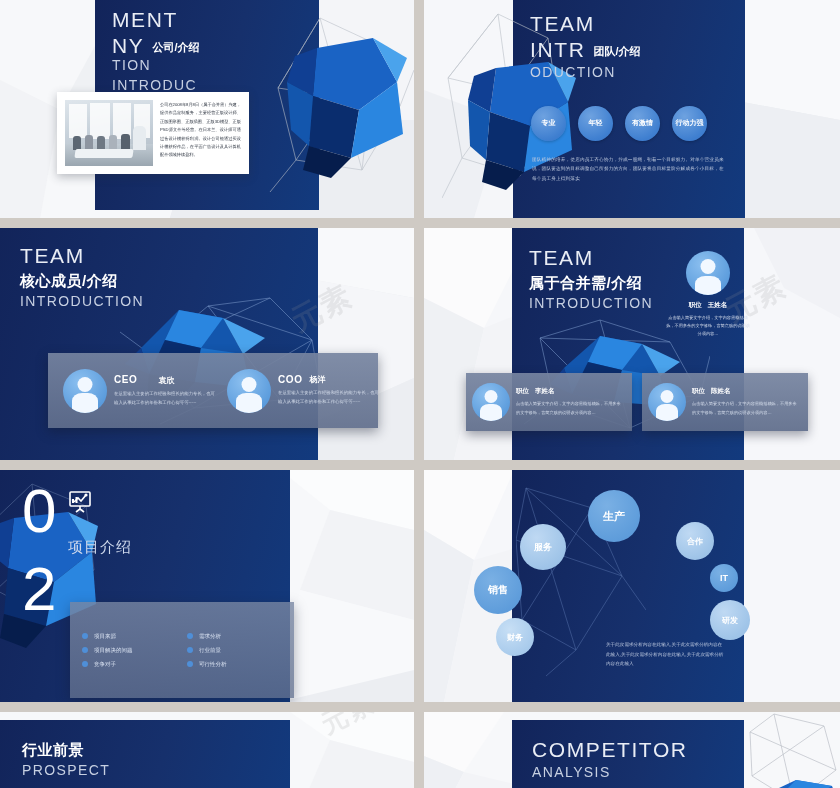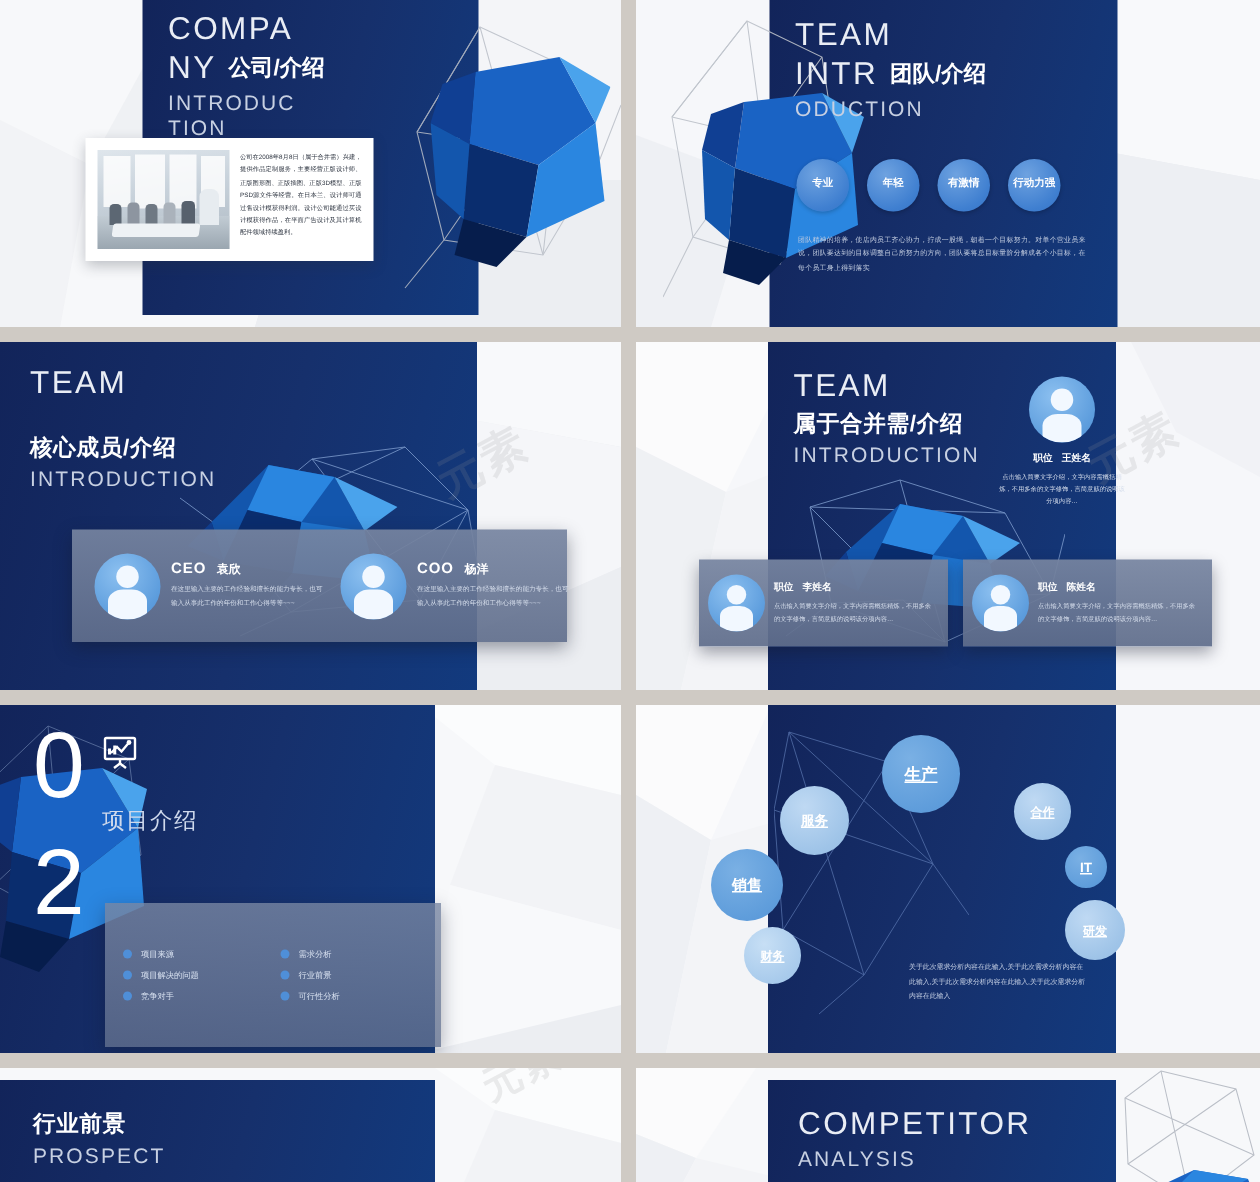--- a/index.html
+++ b/index.html
@@ -28,21 +28,21 @@
     position:absolute;background:#152a5e;
   }
   .navy.grad{
     background:linear-gradient(105deg,#12245a 0%,#16306c 55%,#123a7e 100%);
   }
   
   .hd{position:absolute;color:#fff;z-index:6;}
   .hd .l1{font-size:21px;letter-spacing:1.6px;font-weight:300;color:#e9edf5;line-height:1.12;}
   .hd .l2{font-size:15px;font-weight:700;color:#ffffff;line-height:1.3;letter-spacing:.5px;}
   .hd .l3{font-size:14px;letter-spacing:1.4px;font-weight:300;color:#c7d0e2;line-height:1.18;}
-  .hd .inlinecn{font-size:15px;font-weight:700;color:#fff;margin-left:8px;vertical-align:2px;}
+  .hd .inlinecn{font-size:11px;font-weight:700;color:#fff;margin-left:8px;vertical-align:2px;}
   .hd .inline-l1{font-size:21px;letter-spacing:1.6px;font-weight:300;color:#e9edf5;}
 
   .blurb{
     position:absolute;color:#c3cde0;font-size:4.6px;line-height:2.05;
     letter-spacing:.2px;z-index:6;
   }
   
   .shard{position:absolute;pointer-events:none;}
   .shard svg{display:block;}
   .wires{position:absolute;pointer-events:none;}
@@ -101,21 +101,21 @@
     display:grid;grid-template-columns:1fr 1fr;align-content:center;
     padding:10px 12px;gap:7px 10px;
     box-shadow:0 4px 12px rgba(20,26,45,.35);
   }
   .bullet{display:flex;align-items:center;gap:6px;color:#d9e2f1;font-size:5.5px;}
   .dot{width:6px;height:6px;border-radius:50%;background:#4f8fd8;flex:none;}
 
   
   .bub{
     position:absolute;border-radius:50%;display:flex;align-items:center;justify-content:center;
-    color:#fff;font-weight:700;text-align:left;z-index:7;text-decoration:underline;
+    color:#fff;font-weight:700;text-align:left;z-index:7;
   }
   .reqtitle{position:absolute;z-index:6;color:#fff;}
   .reqtitle .r1{font-size:15px;font-weight:300;letter-spacing:1.3px;color:#e7edf7;line-height:1.2;}
   .reqtitle .r2{font-size:15px;font-weight:300;letter-spacing:1.3px;color:#e7edf7;line-height:1.2;}
   .reqtitle .rcn{font-size:13px;font-weight:700;color:#fff;margin-left:6px;}
   .reqtitle .r3{font-size:19px;font-weight:300;letter-spacing:1.6px;color:#eef2fa;line-height:1.2;}
   .reqbody{position:absolute;z-index:6;color:#c2cde2;font-size:4.6px;line-height:2.1;}
 
   .watermark{
     position:absolute;z-index:3;color:rgba(150,150,150,.17);
@@ -154,26 +154,26 @@
         <polygon points="30,10 86,0 110,44 72,72 26,58" fill="#1a63c4"></polygon>
         <polygon points="26,58 72,72 64,120 22,108" fill="#0a2d6e"></polygon>
         <polygon points="72,72 110,44 116,96 64,120" fill="#2a86e0"></polygon>
         <polygon points="30,10 26,58 0,44 8,18" fill="#103f93"></polygon>
         <polygon points="86,0 110,44 120,20" fill="#4aa3ec"></polygon>
         <polygon points="22,108 64,120 44,140 16,132" fill="#061d4c"></polygon>
         <polygon points="0,44 26,58 22,108 4,92" fill="#1356ad"></polygon>
       </svg>
     </div>
     <div class="hd" style="left:112px;top:8px;width:210px;">
-      <div class="l1">COMPA</div>
+      <div class="l1">MENT</div>
       <div style="line-height:1.12;margin-top:2px;">
         <span class="inline-l1">NY</span><span class="inlinecn">公司/介绍</span>
       </div>
+      <div class="l3">TION</div>
       <div class="l3" style="margin-top:3px;">INTRODUC</div>
-      <div class="l3">TION</div>
     </div>
     <div class="photocard" style="left:57px;top:92px;width:192px;height:82px;">
       <div class="photo">
         <div class="win" style="left:4px;top:4px;width:18px;height:34px;"></div>
         <div class="win" style="left:25px;top:3px;width:20px;height:36px;"></div>
         <div class="win" style="left:48px;top:3px;width:18px;height:36px;"></div>
         <div class="win" style="left:69px;top:4px;width:16px;height:34px;"></div>
         <div class="floor"></div>
         <div class="pr" style="left:8px;width:8px;height:14px;background:#5c6773;"></div>
         <div class="pr" style="left:20px;width:8px;height:15px;background:#8d95a0;"></div>
@@ -261,34 +261,34 @@
         <polygon points="54,6 98,14 76,44 40,36" fill="#2a86e0"></polygon>
         <polygon points="40,36 76,44 70,78 24,70" fill="#0a2d6e"></polygon>
         <polygon points="76,44 118,50 126,84 70,78" fill="#1f74cf"></polygon>
         <polygon points="98,14 140,34 118,50" fill="#4aa3ec"></polygon>
         <polygon points="16,44 24,70 0,60" fill="#103f93"></polygon>
         <polygon points="24,70 70,78 50,100 22,92" fill="#061d4c"></polygon>
       </svg>
     </div>
     <div class="hd" style="left:20px;top:16px;width:280px;">
       <div class="l1">TEAM</div>
-      <div class="l2" style="margin-top:21px;">核心成员/介绍</div>
+      <div class="l2" style="margin-top:3px;">核心成员/介绍</div>
       <div class="l3" style="margin-top:3px;">INTRODUCTION</div>
     </div>
 
     <div class="memberbar" style="left:-14px;top:353px;"></div>
     <div class="memberbar" style="left:48px;top:125px;width:330px;height:75px;">
       <div class="avwrap" style="width:54px;height:54px;margin-left:10px;">
         <div class="avatar" style="width:44px;height:44px;position:relative;">
           <div class="phead" style="width:15px;height:15px;top:8px;left:50%;transform:translateX(-50%);"></div>
           <div class="pbody"></div>
         </div>
       </div>
       <div style="flex:1;padding:0 4px 0 2px;">
-        <div style="display:flex;align-items:baseline;gap:7px;">
+        <div style="display:flex;align-items:baseline;gap:21px;">
           <span class="mrole" style="font-size:10px;letter-spacing:.6px;">CEO</span>
           <span class="mname" style="font-size:8px;">袁欣</span>
         </div>
         <div class="mbody" style="font-size:4.4px;margin-top:4px;width:104px;">在这里输入主要的工作经验和擅长的能力专长，也可输入从事此工作的年份和工作心得等等~~~</div>
       </div>
       <div class="avwrap" style="width:54px;height:54px;">
         <div class="avatar" style="width:44px;height:44px;position:relative;">
           <div class="phead" style="width:15px;height:15px;top:8px;left:50%;transform:translateX(-50%);"></div>
           <div class="pbody"></div>
         </div>

